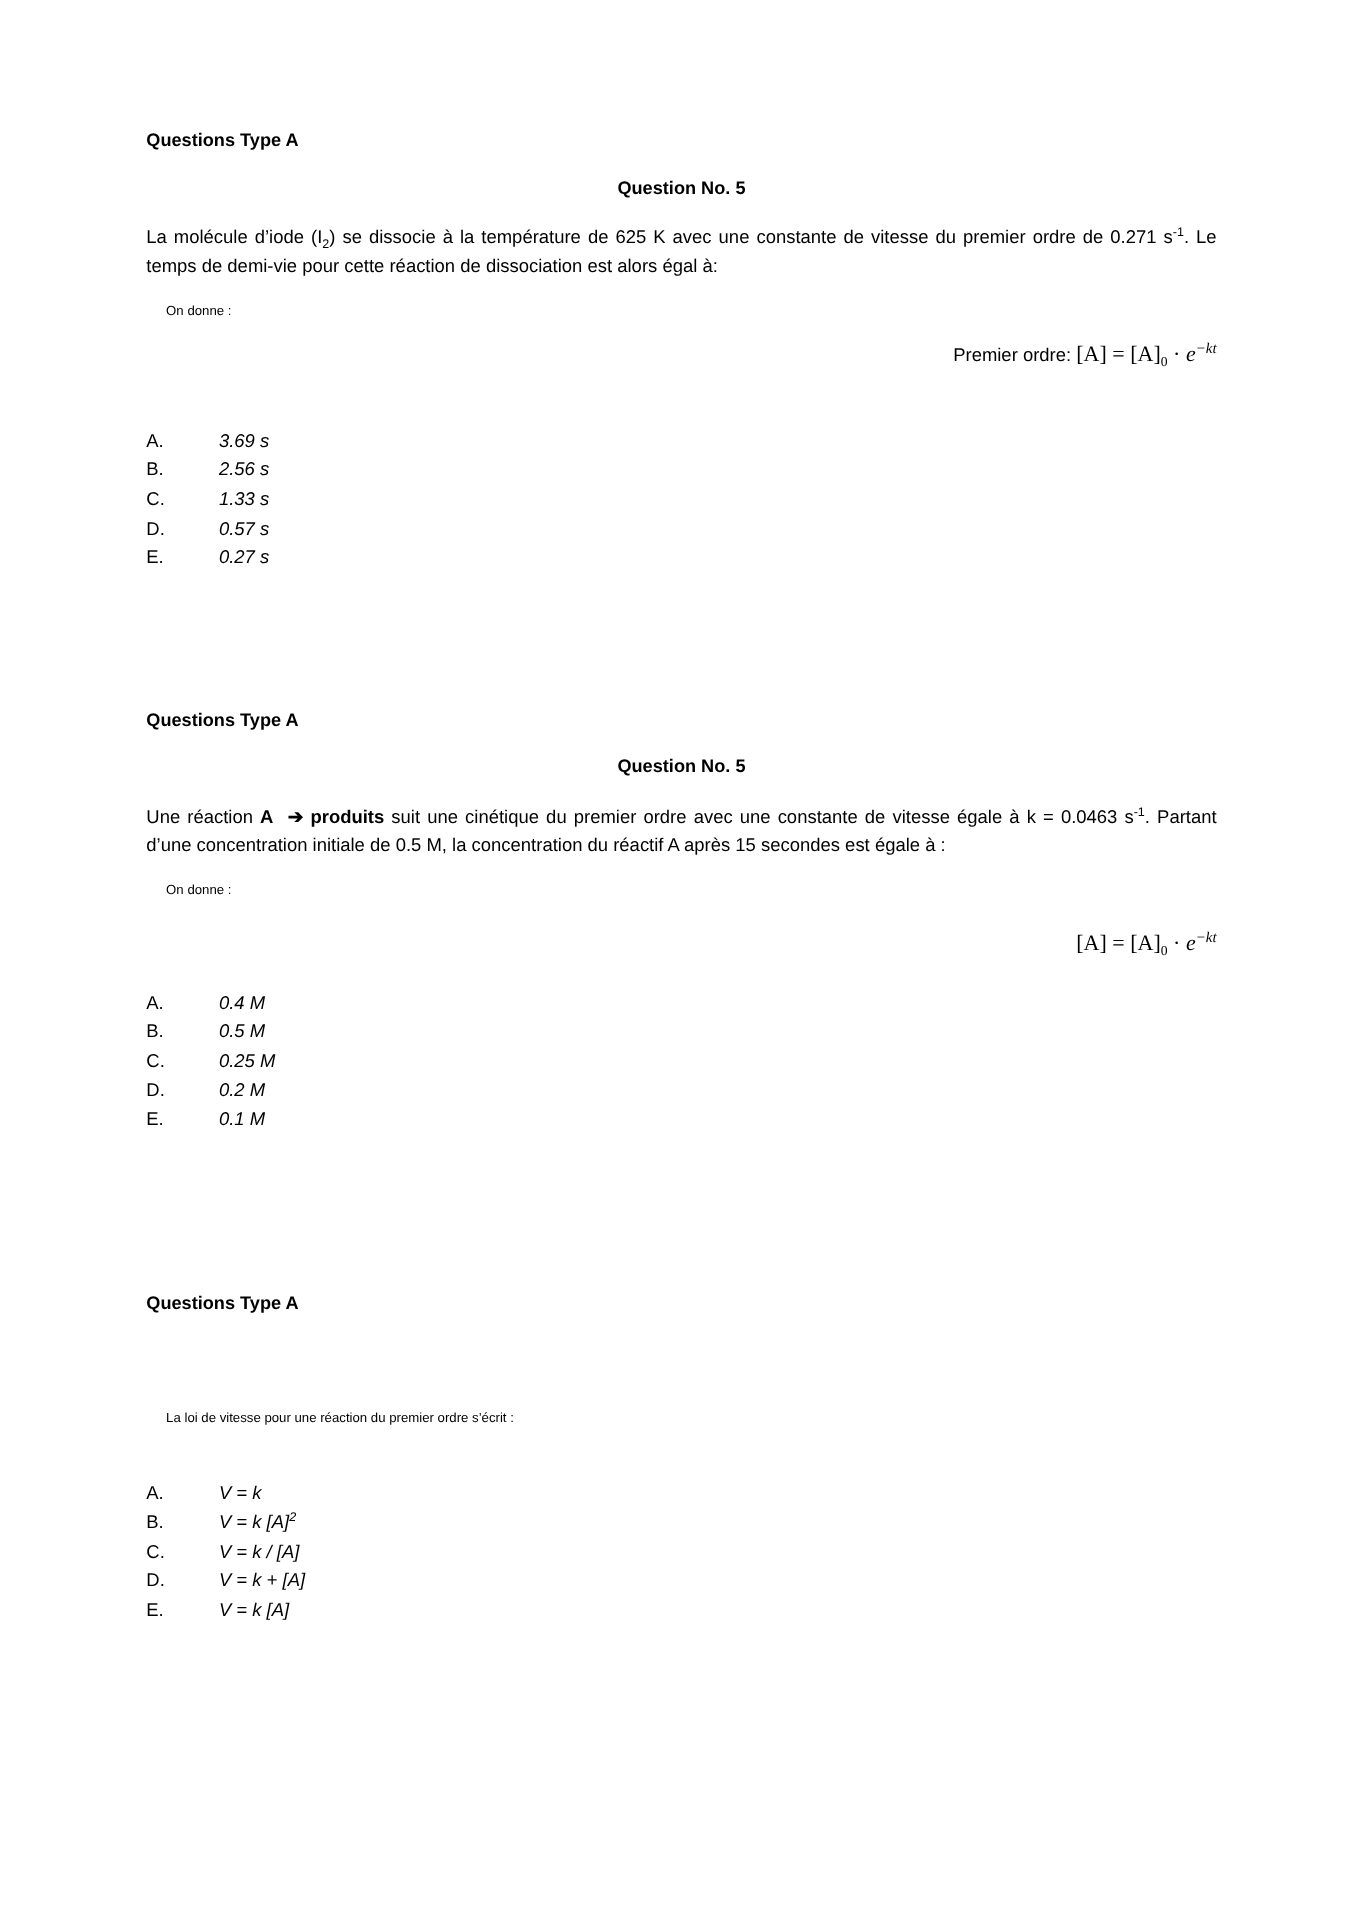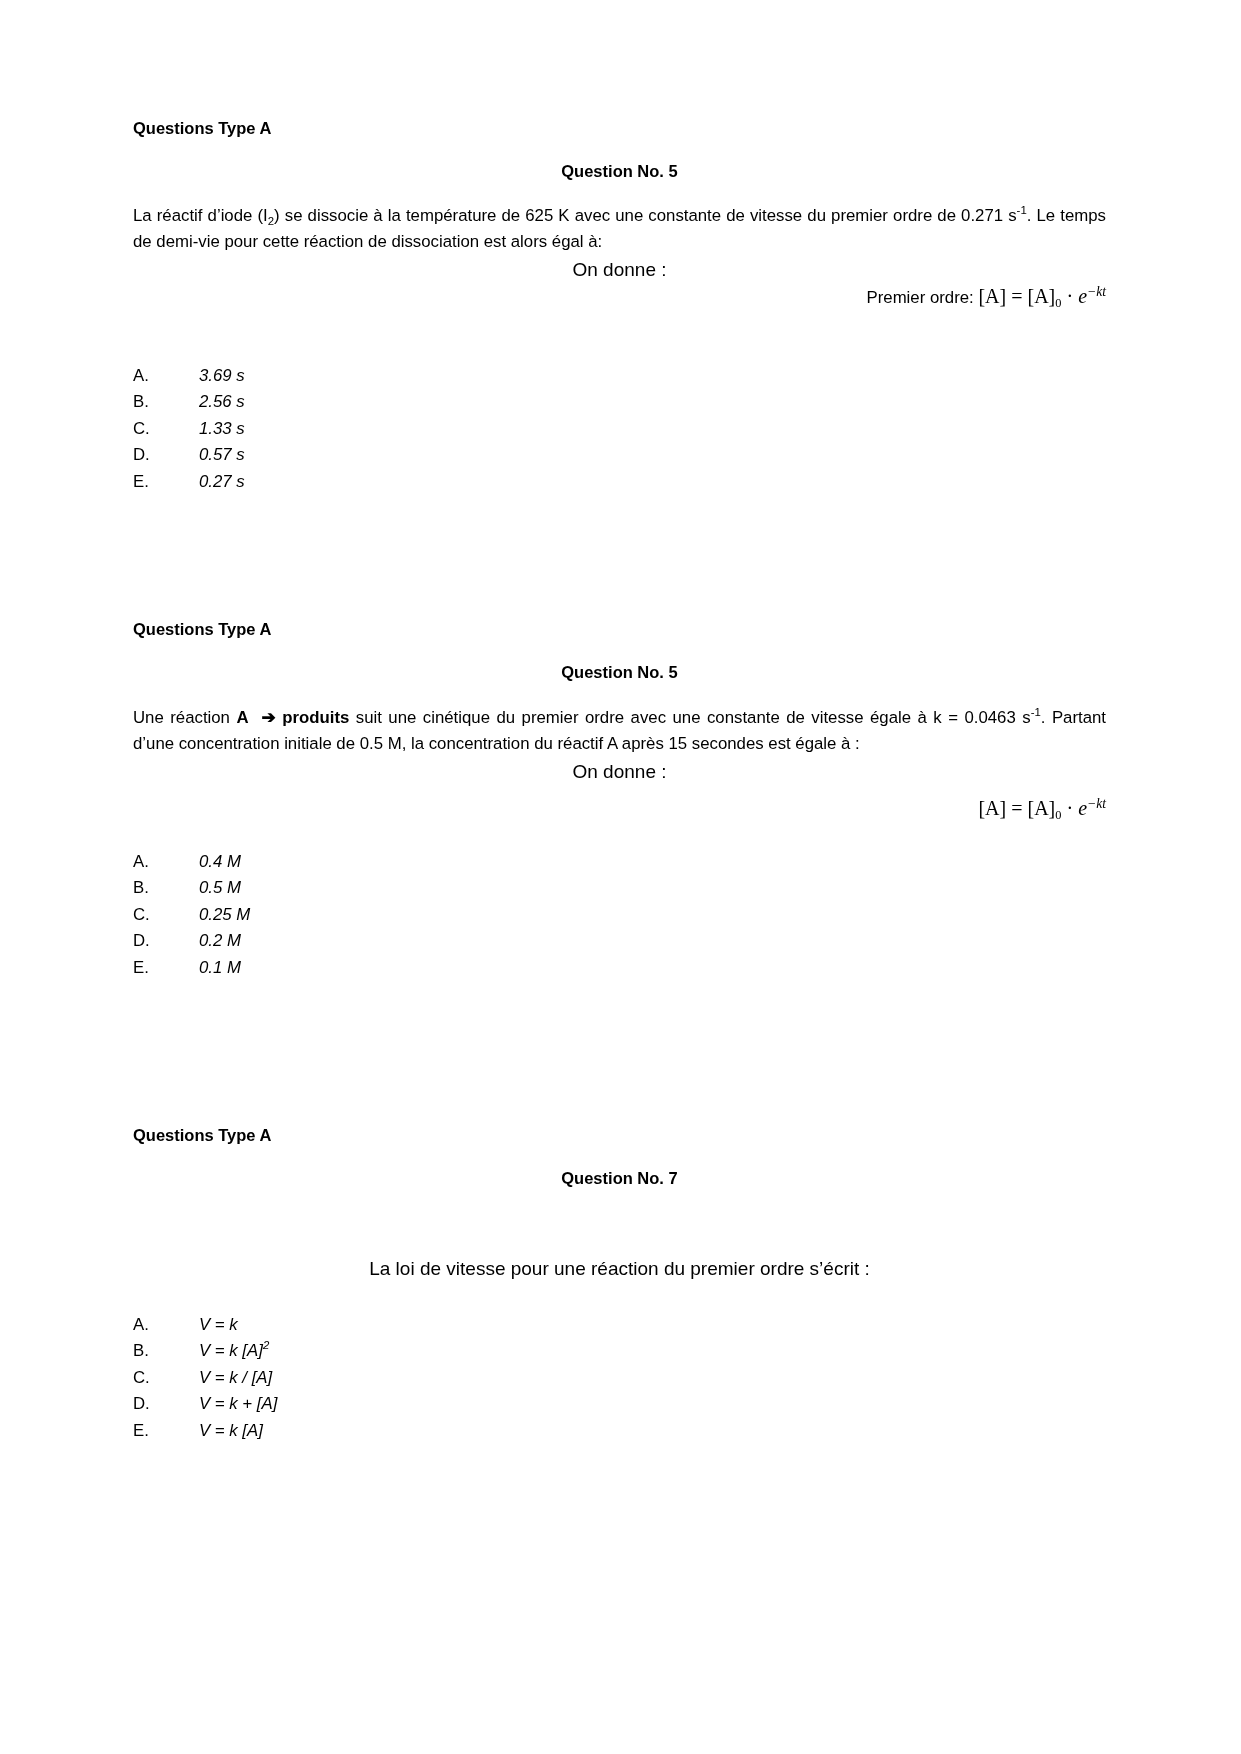--- a/index.html
+++ b/index.html
@@ -36,24 +36,24 @@
     margin: 0 0 22px 0;
     text-align: center;
   }
   .body-text {
     font-size: 16.8px;
     line-height: 1.55;
     text-align: justify;
     margin: 0;
   }
   .body-line {
-    font-size: 19px;
+    font-size: 12px;
     line-height: 1.55;
-    margin: 0;
-    text-align: center;
+    margin: 18px;
+    text-align: left;
   }
   .bold { font-weight: bold; }
   sup.exp {
     font-size: 0.68em;
     vertical-align: super;
     line-height: 0;
   }
   sub.sub {
     font-size: 0.68em;
     vertical-align: sub;
@@ -128,21 +128,21 @@
 </style>
 </head>
 <body>
 
 <div class="page">
 
   <section>
     <p class="qtype">Questions Type A</p>
     <p class="qno">Question No. 5</p>
 
-    <p class="body-text"><span>La réactif d’iode (I</span><sub class="sub">2</sub><span>) se dissocie à la température de 625 K avec une constante de vitesse du premier ordre de 0.271 s</span><sup class="exp">-1</sup><span>. Le temps de demi-vie pour cette réaction de dissociation est alors égal à:</span></p>
+    <p class="body-text"><span>La molécule d’iode (I</span><sub class="sub">2</sub><span>) se dissocie à la température de 625 K avec une constante de vitesse du premier ordre de 0.271 s</span><sup class="exp">-1</sup><span>. Le temps de demi-vie pour cette réaction de dissociation est alors égal à:</span></p>
 
     <p class="body-line">On donne :</p>
 
     <p class="formula-inline-row"><span>Premier ordre:</span><span>&nbsp;</span><span class="formula"><span class="up">[A]</span><span>&nbsp;</span><span class="up">=</span><span>&nbsp;</span><span class="up">[A]</span><sub>0</sub><span>&nbsp;</span><span class="up">·</span><span>&nbsp;</span><span>e</span><sup>−kt</sup></span></p>
 
     <div class="spacer-q5-formula"></div>
 
     <ul class="options">
       <li class="option-row">
         <span class="opt-letter">A.</span>
@@ -204,21 +204,20 @@
         <span class="opt-letter">E.</span>
         <span class="opt-text">0.1 M</span>
       </li>
     </ul>
   </section>
 
   <div class="gap-after-q6"></div>
 
   <section>
     <p class="qtype">Questions Type A</p>
-    <p class="qno">Question No. 7</p>
 
     <div class="spacer-q7-stem"></div>
 
     <p class="body-line">La loi de vitesse pour une réaction du premier ordre s’écrit :</p>
 
     <div class="spacer-q7-options"></div>
 
     <ul class="options">
       <li class="option-row">
         <span class="opt-letter">A.</span>

